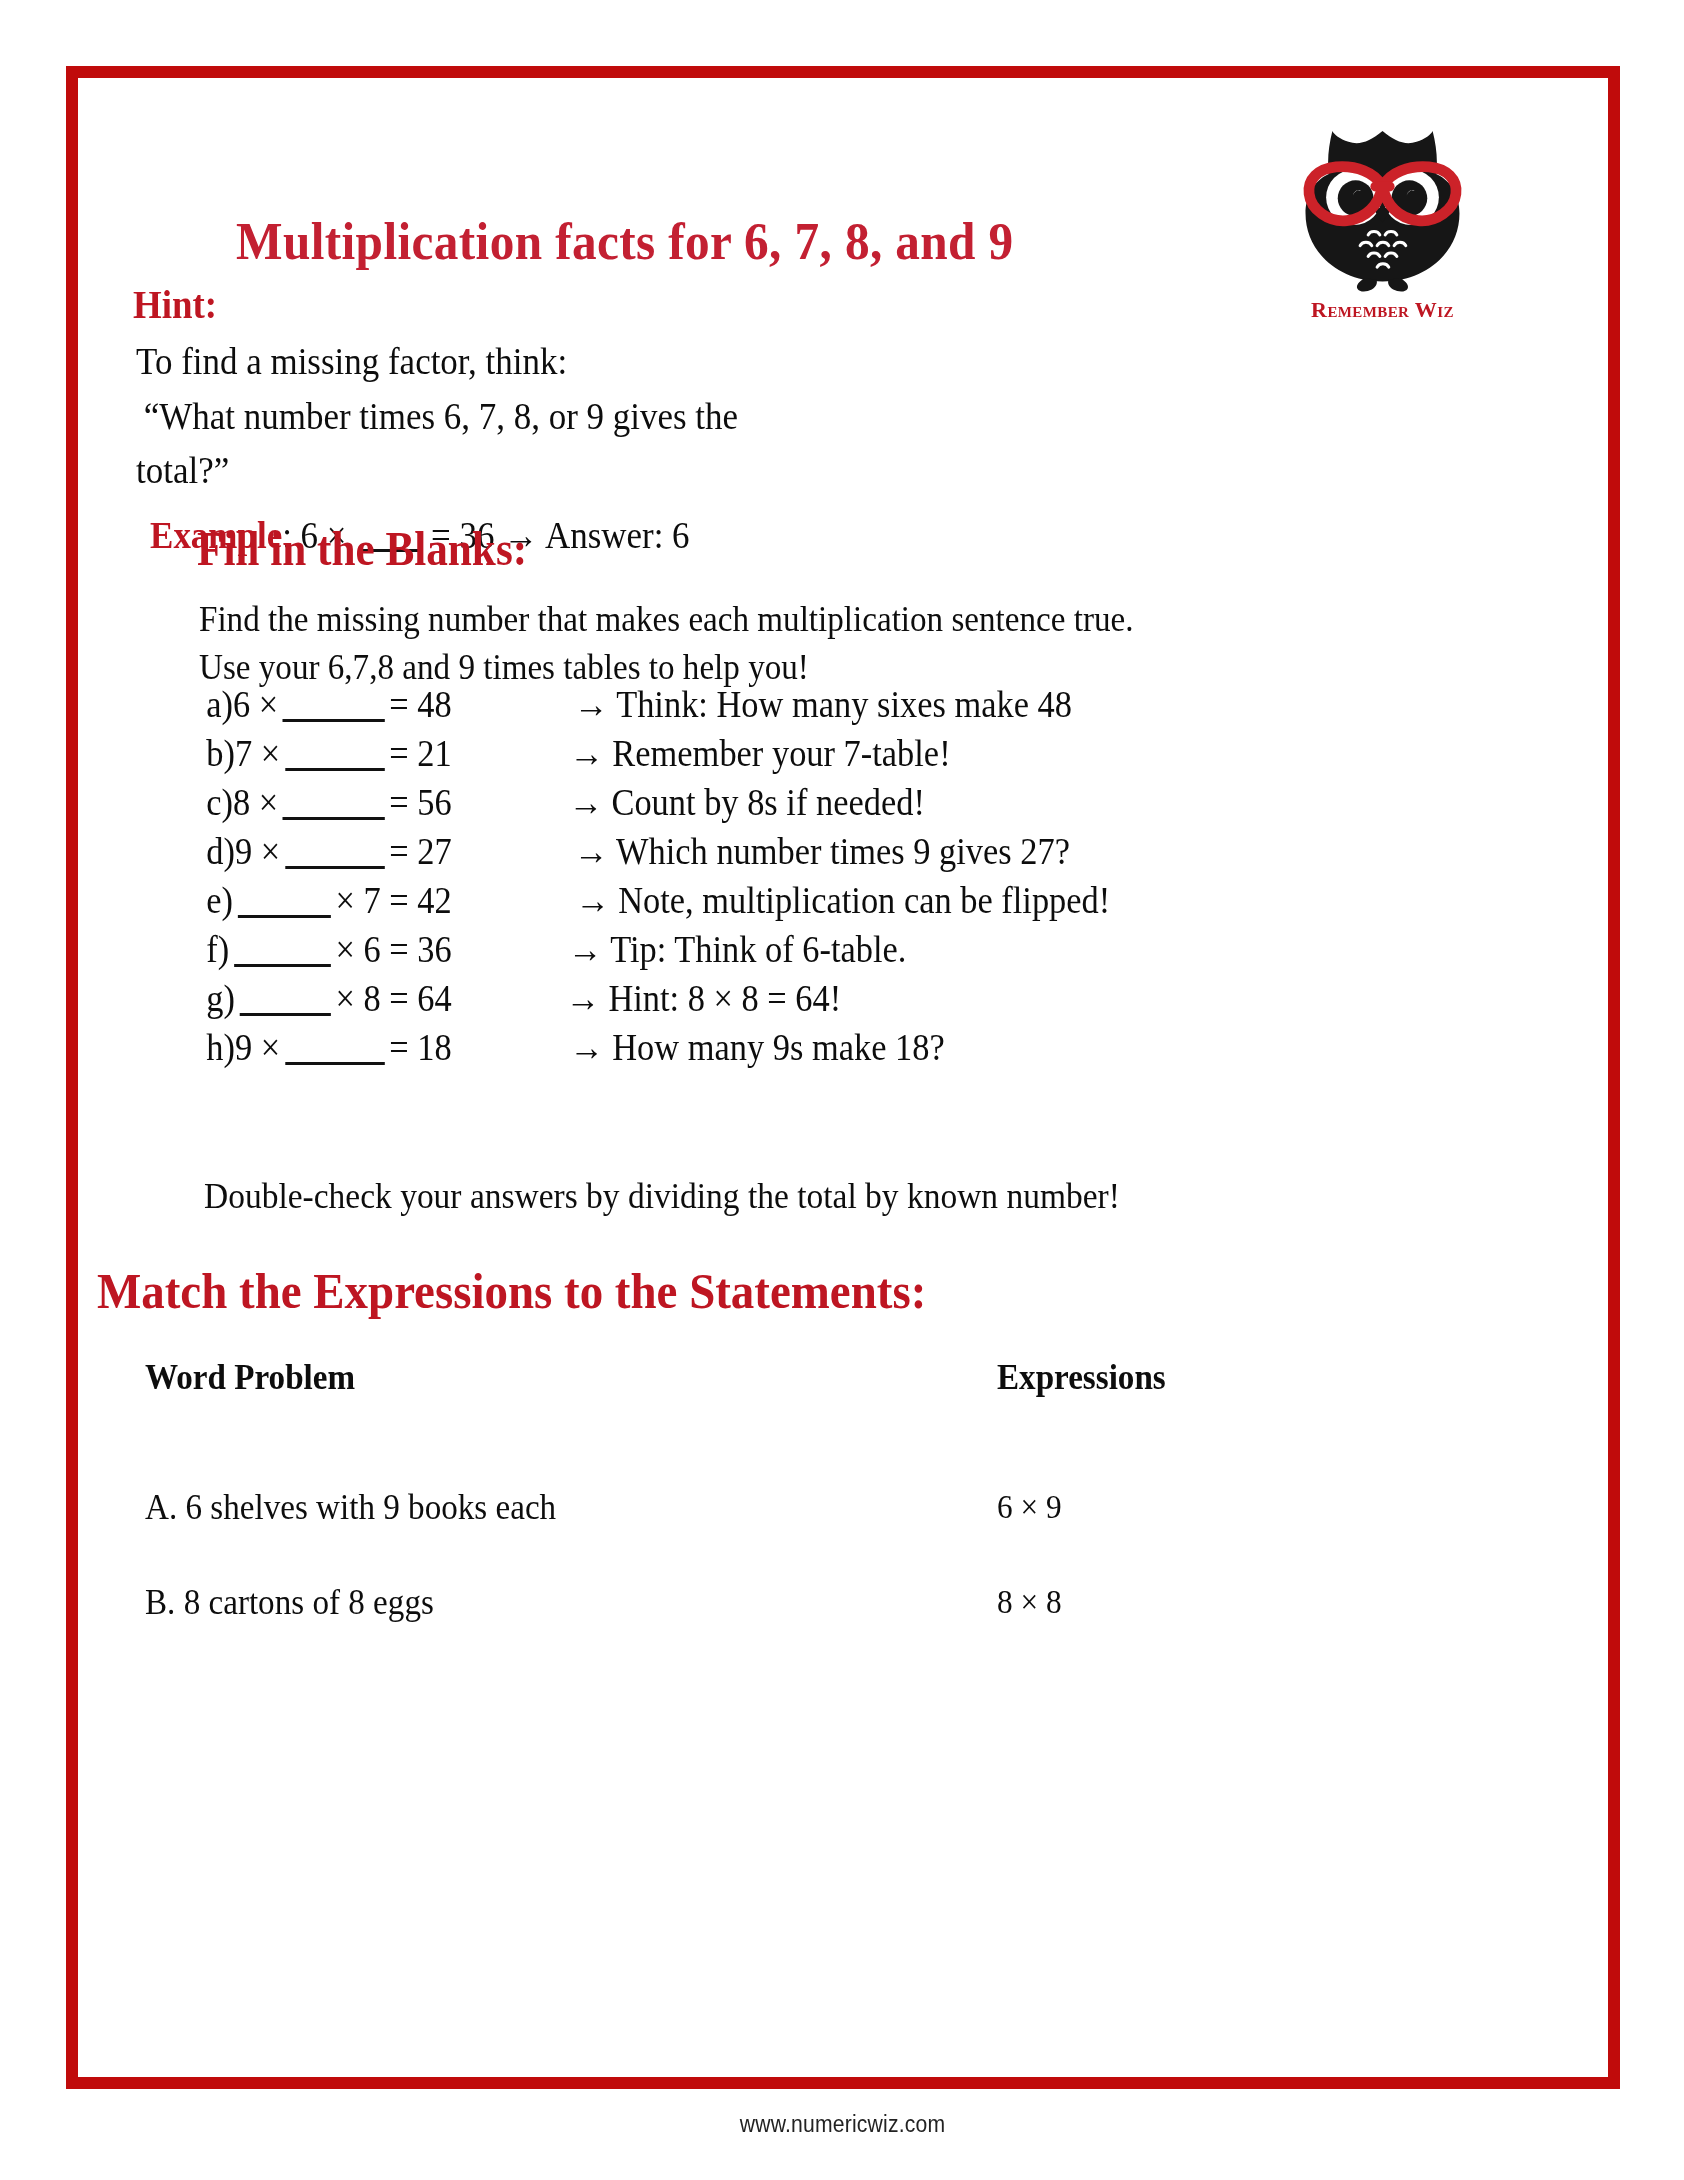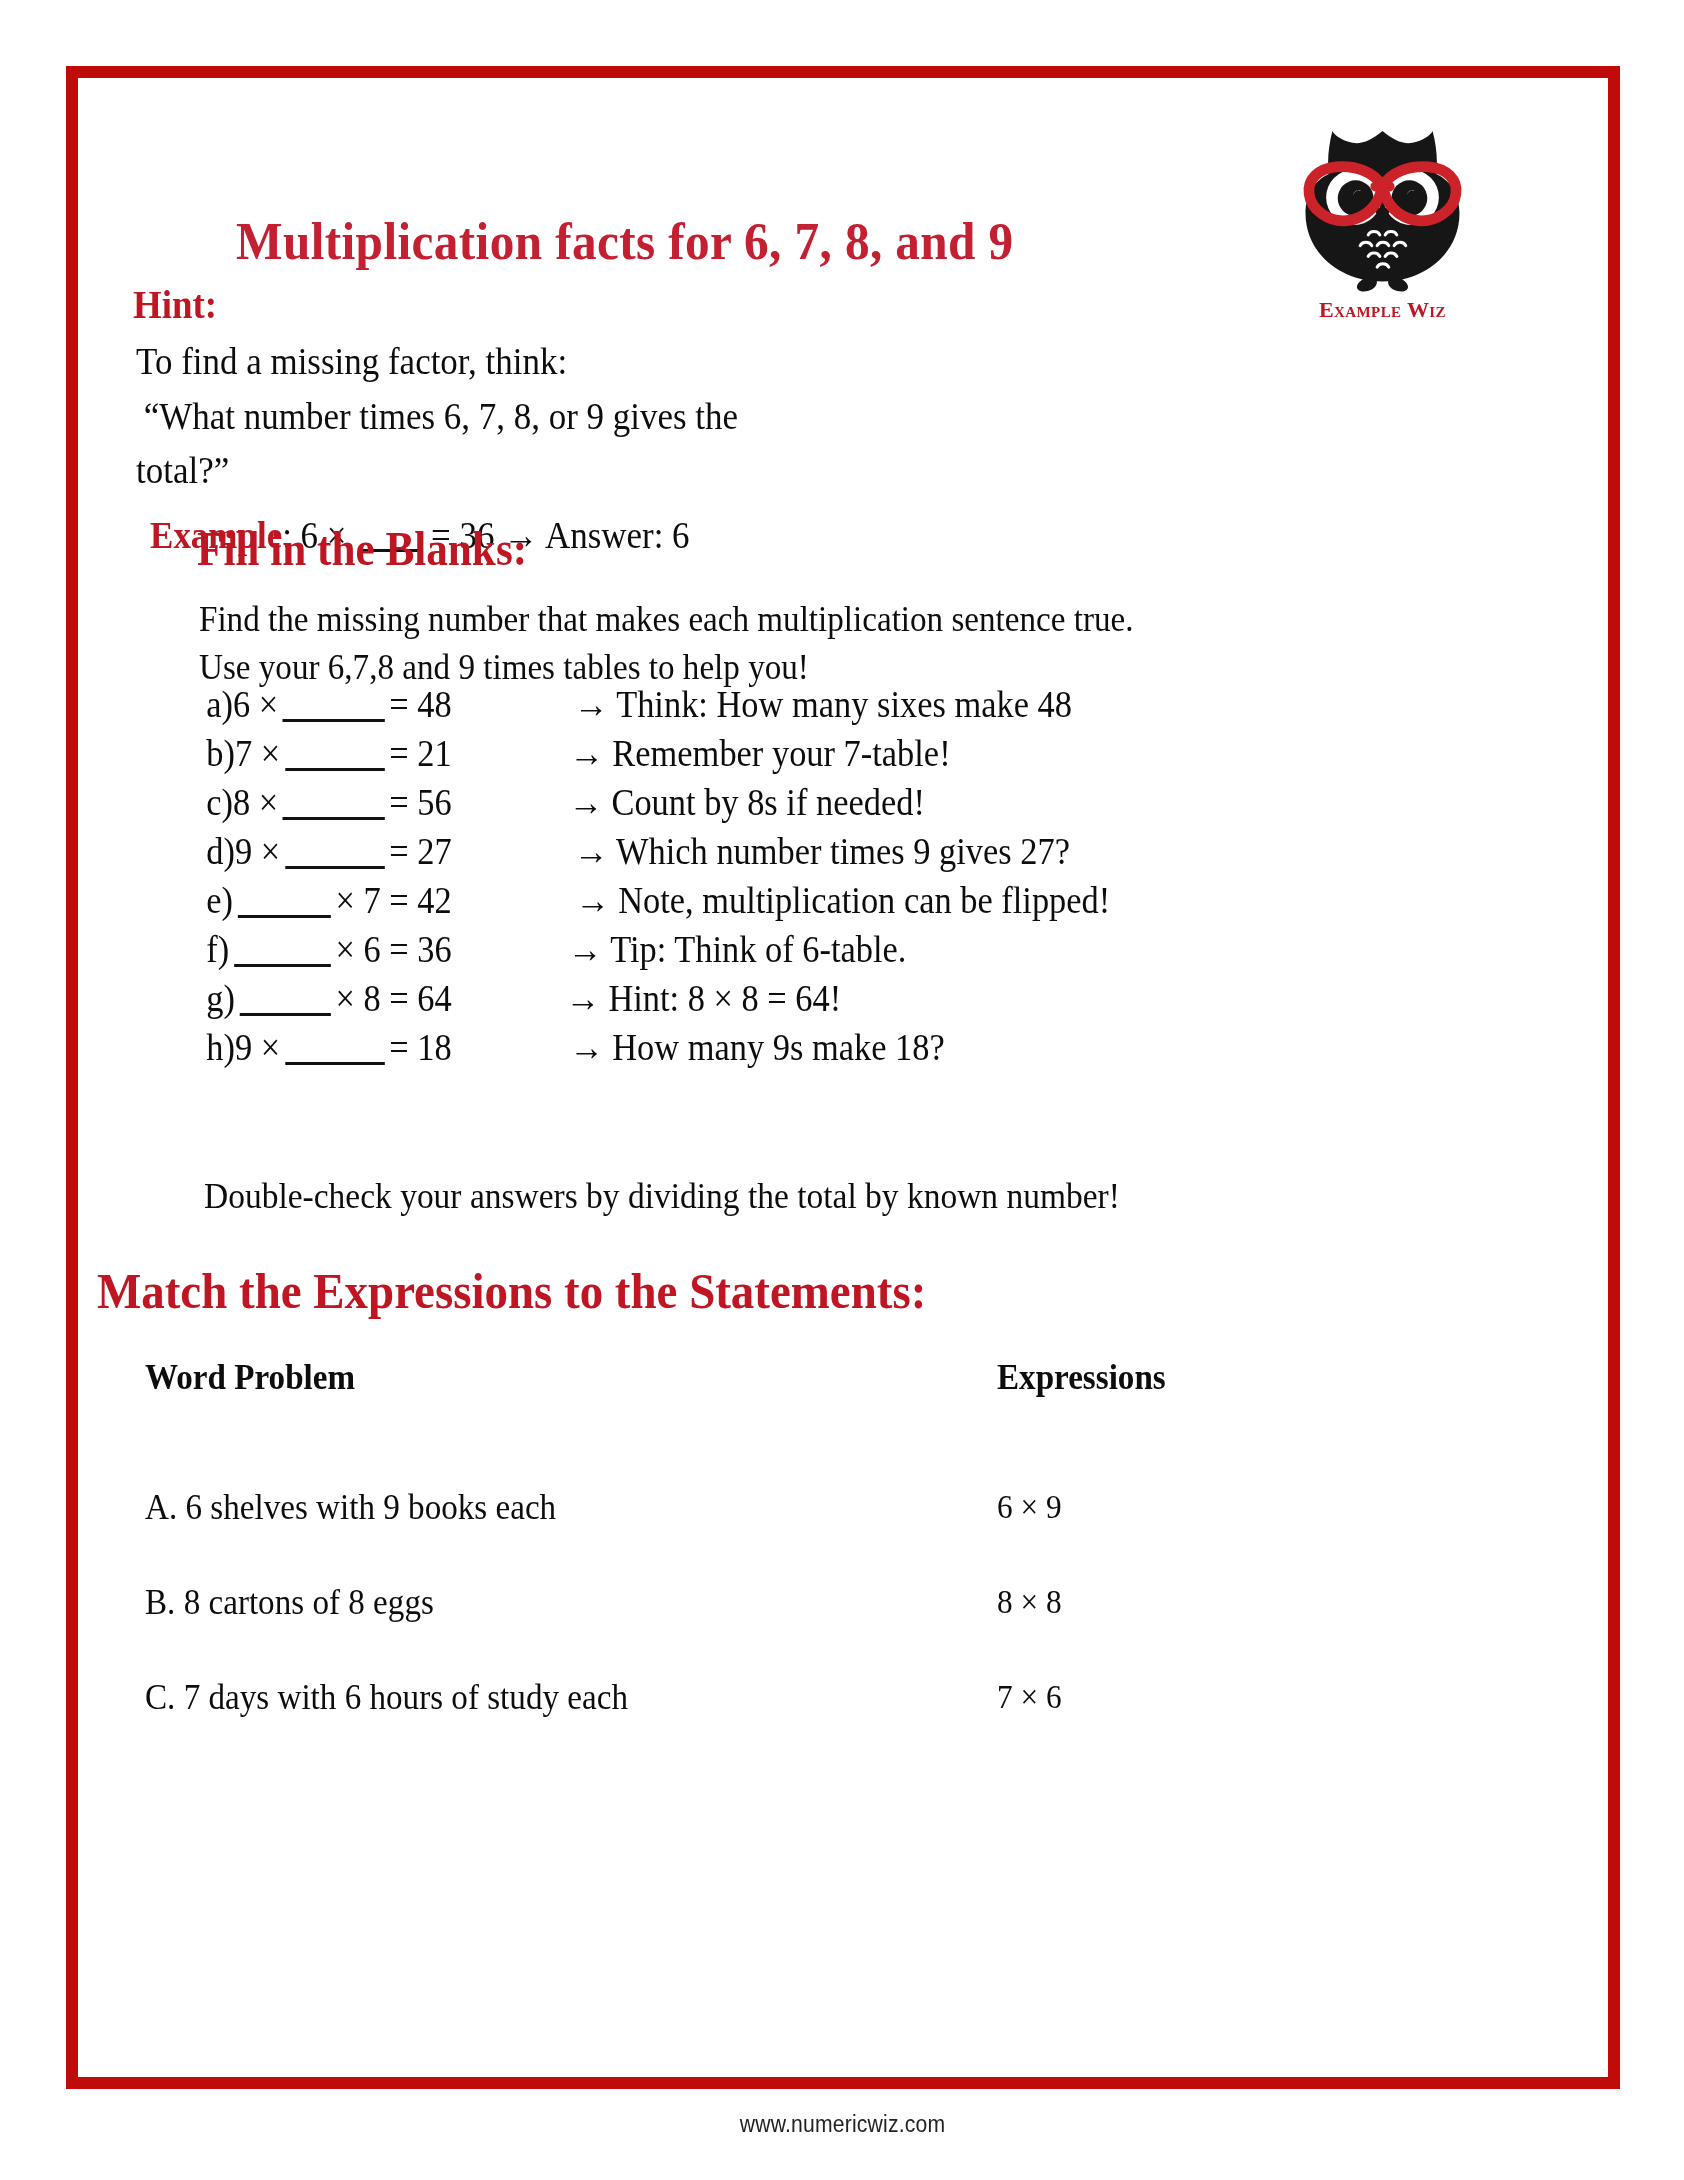--- a/index.html
+++ b/index.html
@@ -324,21 +324,21 @@
           <path d="M100 80 C 92 64 70 56 48 58 C 28 60 16 72 18 88
                    C 20 106 40 120 60 118 C 82 116 96 100 100 80 Z"></path>
           <path d="M100 80 C 108 64 130 56 152 58 C 172 60 184 72 182 88
                    C 180 106 160 120 140 118 C 118 116 104 100 100 80 Z"></path>
         </g>
         <path d="M92 80 h16" stroke="#CC2229" stroke-width="11" stroke-linecap="round"></path>
 
         <path d="M80 182 c-6 4 -10 8 -8 12 c 2 4 10 4 16 1 c 5 -3 7 -8 5 -11 z" fill="#161616"></path>
         <path d="M120 182 c6 4 10 8 8 12 c -2 4 -10 4 -16 1 c -5 -3 -7 -8 -5 -11 z" fill="#161616"></path>
       </svg>
-      <div class="logo-word">Example Wiz</div>
+      <div class="logo-word">Remember Wiz</div>
     </div>
 
     <div class="hintbody">
       <div>To find a missing factor, think:</div>
       <div class="l2">“What number times 6, 7, 8, or 9 gives the</div>
       <div>total?”</div>
       <div class="example">
         <b>Example</b><span>: 6 × </span><span class="blank-sm"></span><span> = 36 → Answer: 6</span>
       </div>
     </div>
@@ -449,24 +449,20 @@
       </div>
       <div class="mbody" id="match-body">
           <div class="mrow">
             <div class="c1">A. 6 shelves with 9 books each</div>
             <div class="c2">6 × 9</div>
           </div>
           <div class="mrow">
             <div class="c1">B. 8 cartons of 8 eggs</div>
             <div class="c2">8 × 8</div>
           </div>
-          <div class="mrow">
-            <div class="c1">C. 7 days with 6 hours of study each</div>
-            <div class="c2">7 × 6</div>
-          </div>
         </div>
     </div>
 
   </div>
 
   <div class="footer">www.numericwiz.com</div>
 </div>
 
 
 </body></html>

